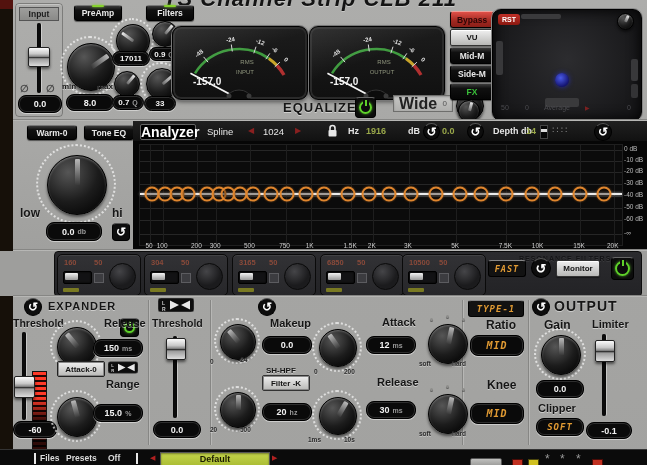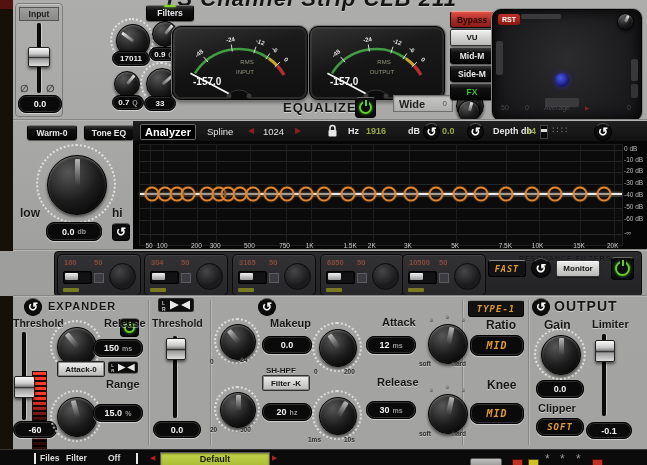--- a/index.html
+++ b/index.html
@@ -90,20 +90,31 @@
 
   <div class="abs frame" style="left:15px;top:3px;width:46px;height:112px;">
     <div class="abs" style="left:3px;top:3px;width:38px;height:12px;background:linear-gradient(#9e9e9c,#8a8a88);border:1px solid #555;text-align:center;font-size:8.5px;font-weight:bold;color:#1c1c1c;line-height:12px;">Input</div>
     <div class="abs ftrack" style="left:21px;top:19px;width:4px;height:70px;"></div>
     <div class="abs fh" style="left:12px;top:43px;width:20px;height:18px;"></div>
     <span class="abs" style="left:4px;top:79px;font-size:10px;color:#4a4a4a;font-weight:bold;">∅</span>
     <span class="abs" style="left:30px;top:79px;font-size:10px;color:#4a4a4a;font-weight:bold;">∅</span>
     <div class="abs pill" style="left:2px;top:91px;width:42px;height:16px;">0.0</div>
   </div>
 
+  <div class="abs" style="left:60px;top:0;width:60px;height:118px;">
+    <div class="abs dbtn led-top" style="left:14px;top:5px;width:46px;height:14px;">PreAmp</div>
+    <div class="abs ring" style="left:0px;top:36px;width:56px;height:56px;">
+      <div class="knob chick" style="left:5px;top:5px;width:46px;height:46px;--rot:55deg;">
+          <i></i>
+        </div>
+    </div>
+    <span class="abs lab" style="left:2px;top:82px;font-size:8px;">min</span>
+    <span class="abs lab" style="left:37px;top:82px;font-size:8px;">max</span>
+    <div class="abs pill" style="left:6px;top:94px;width:46px;height:15px;">8.0</div>
+  </div>
 
   <div class="abs" style="left:108px;top:0;width:72px;height:118px;">
     <div class="abs dbtn led-top" style="left:38px;top:5px;width:46px;height:14px;">Filters</div>
     <div class="abs ring" style="left:2px;top:18px;width:40px;height:40px;">
       <div class="knob" style="left:4px;top:4px;width:32px;height:32px;--rot:-55deg;">
           <i></i>
         </div>
     </div>
     <div class="abs pill" style="left:4px;top:51px;width:36px;height:13px;font-size:8px;">17011</div>
     <div class="knob" style="left:44px;top:21px;width:24px;height:24px;--rot:40deg;">
@@ -183,21 +194,21 @@
       <ellipse cx="66" cy="72" rx="12" ry="9" fill="#0c0c0c" stroke="#333"></ellipse>
       <circle cx="56" cy="69" r="2.5" fill="#3a3a3a"></circle>
         <circle cx="76" cy="69" r="2.5" fill="#3a3a3a"></circle>
       <text x="20" y="58" fill="#f2f2f2" font-size="10" font-weight="bold">-157.0</text>
     </svg>
   </div>
 
   <span class="abs lab" style="left:283px;top:100px;font-size:13px;letter-spacing:1px;">EQUALIZER</span>
   <div class="abs pwr" style="left:355px;top:97px;width:19px;height:19px;"></div>
   <div class="abs" style="left:393px;top:95px;width:60px;height:17px;background:linear-gradient(#c6c6c4,#b0b0ae);border:1px solid #6e6e6c;box-shadow:inset 0 1px 2px rgba(0,0,0,.25);display:flex;align-items:center;justify-content:space-between;padding:0 5px;box-sizing:border-box;">
-    <span style="font-size:11px;font-weight:bold;color:#222;">Wide</span>
+    <span style="font-size:16px;font-weight:bold;color:#222;">Wide</span>
     <span style="font-size:8px;color:#555;">0</span>
   </div>
   <div class="knob" style="left:456px;top:92px;width:26px;height:26px;--rot:0deg;">
       <i></i>
     </div>
 
   <div class="abs dbtn" style="left:450px;top:11px;width:42px;height:15px;background:linear-gradient(#e05048,#a02820 60%,#8a1f18);color:#2a0505;border-top:1px solid #f0a098;">Bypass</div>
   <div class="abs lbtn" style="left:450px;top:29px;width:42px;height:15px;">VU</div>
   <div class="abs dbtn" style="left:450px;top:47px;width:42px;height:15px;">Mid-M</div>
   <div class="abs dbtn" style="left:450px;top:65px;width:42px;height:15px;">Side-M</div>
@@ -237,21 +248,21 @@
     <span class="abs lab" style="left:7px;top:85px;font-size:12px;">low</span>
     <span class="abs lab" style="left:99px;top:85px;font-size:12px;">hi</span>
     <div class="abs pill" style="left:33px;top:101px;width:54px;height:17px;">
       <span>0.0</span>
         <span class="u">db</span>
     </div>
     <div class="abs rst" style="left:99px;top:102px;width:16px;height:16px;">↺</div>
   </div>
 
   <div class="abs" style="left:133px;top:121px;width:514px;height:20px;background:linear-gradient(#202020,#111);border-bottom:1px solid #000;">
-    <div class="abs" style="left:7px;top:3px;width:54px;height:14px;background:#000;border:1px solid #666;border-radius:2px;color:#fff;font-size:11px;font-weight:bold;text-align:center;line-height:14px;">Analyzer</div>
+    <div class="abs" style="left:7px;top:3px;width:54px;height:14px;background:#000;border:1px solid #666;border-radius:2px;color:#fff;font-size:14px;font-weight:bold;text-align:center;line-height:14px;">Analyzer</div>
     <span class="abs" style="left:74px;top:5px;font-size:9.5px;color:#e4e4e4;">Spline</span>
     <span class="abs" style="left:115px;top:5px;font-size:8px;color:#8a2020;">◀</span>
     <span class="abs" style="left:130px;top:5px;font-size:9.5px;color:#e4e4e4;">1024</span>
     <span class="abs" style="left:162px;top:5px;font-size:8px;color:#8a2020;">▶</span>
     <svg class="abs" style="left:194px;top:3px;" width="11" height="14" viewBox="0 0 11 14">
       <path d="M 3 6 V 4 a 2.5 2.5 0 0 1 5 0 V 6" fill="none" stroke="#e8e8e8" stroke-width="1.6"></path>
       <rect x="1.5" y="6" width="8" height="6.5" rx="1" fill="#e8e8e8"></rect>
     </svg>
     <span class="abs" style="left:215px;top:5px;font-size:9px;font-weight:bold;color:#e4e4e4;">Hz</span>
     <span class="abs" style="left:233px;top:5px;font-size:9px;font-weight:bold;color:#9aa84a;">1916</span>
@@ -565,21 +576,21 @@
   <span class="abs lab" style="left:592px;top:318px;font-size:11px;">Limiter</span>
 
   <div class="abs ftrack" style="left:602px;top:334px;width:4px;height:82px;"></div>
 
   <div class="abs fh" style="left:595px;top:340px;width:18px;height:20px;"></div>
   <div class="abs pill" style="left:586px;top:422px;width:44px;height:15px;">-0.1</div>
 
   <div class="abs" style="left:0;top:449px;width:647px;height:16px;background:#0b0b0b;border-top:1px solid #333;">
     <div class="abs" style="left:34px;top:3px;width:2px;height:11px;background:#e8e8e8;"></div>
     <div class="abs" style="left:40px;top:3px;font-size:8.5px;color:#ddd;font-weight:bold;">Files</div>
-    <div class="abs" style="left:66px;top:3px;font-size:8.5px;color:#ddd;font-weight:bold;">Filter</div>
+    <div class="abs" style="left:66px;top:3px;font-size:8.5px;color:#ddd;font-weight:bold;">Presets</div>
     <div class="abs" style="left:108px;top:3px;font-size:8.5px;color:#ddd;font-weight:bold;">Off</div>
     <div class="abs" style="left:136px;top:3px;width:2px;height:11px;background:#e8e8e8;"></div>
     <span class="abs" style="left:150px;top:4px;font-size:7px;color:#b02020;">◀</span>
     <div class="abs" style="left:160px;top:2px;width:108px;height:13px;background:linear-gradient(#c3d44a,#aabc34);border:1px solid #555;box-shadow:inset 0 1px 2px rgba(0,0,0,.4);text-align:center;font-size:9px;font-weight:bold;color:#1c1c00;line-height:13px;">Default</div>
     <span class="abs" style="left:272px;top:4px;font-size:7px;color:#b02020;">▶</span>
     <div class="abs" style="left:470px;top:8px;width:30px;height:9px;background:linear-gradient(#c0c0be,#8f8f8d);border:1px solid #555;border-radius:2px;"></div>
     <div class="abs" style="left:512px;top:9px;width:9px;height:7px;background:#c03020;border:1px solid #4a0a06;"></div>
     <div class="abs" style="left:528px;top:9px;width:9px;height:7px;background:#d0c020;border:1px solid #4a440a;"></div>
     <span class="abs" style="left:545px;top:2px;font-size:12px;color:#9a9a9a;">*</span>
     <span class="abs" style="left:560px;top:2px;font-size:12px;color:#9a9a9a;">*</span>

